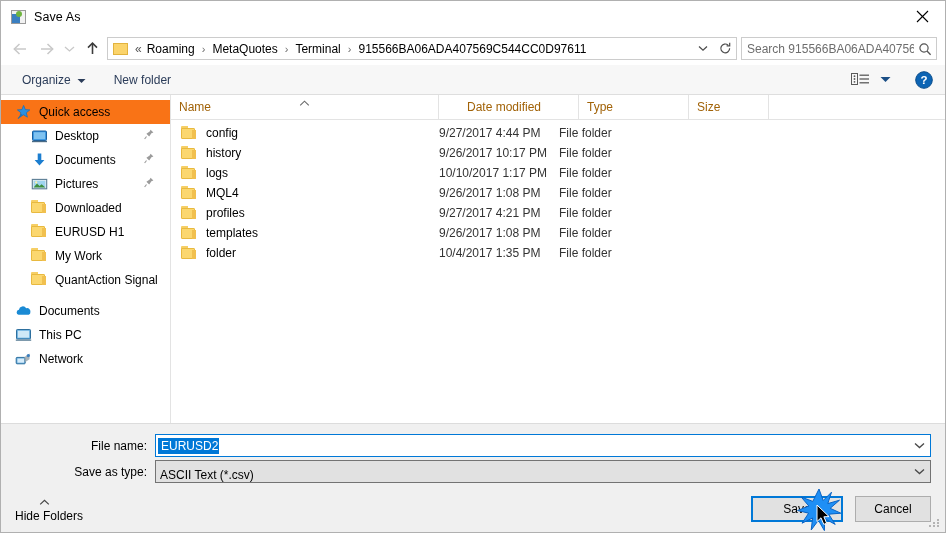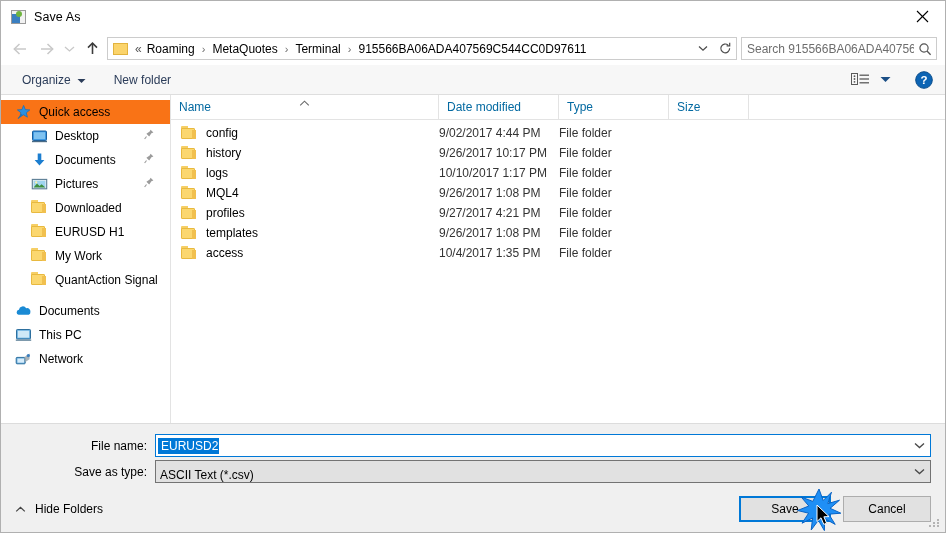--- a/index.html
+++ b/index.html
@@ -210,27 +210,27 @@
   }
   .colhead {
     height: 25px; min-height: 25px;
     border-bottom: 1px solid #e3e3e3;
     display: flex; align-items: stretch;
     position: relative;
     background: #fff;
   }
   .col {
     display: flex; align-items: center;
-    font-size: 12px; color: #0369a1;
+    font-size: 12px; color: #a16207;
     padding-left: 8px;
     border-right: 1px solid #e3e3e3;
     position: relative;
   }
   .col.name  { width: 268px; flex: none; }
-  .col.date  { width: 120px; flex: none; }
+  .col.date  { width: 120px; flex: none; margin-left: 20px; }
   .col.type  { width: 110px; flex: none; }
   .col.size  { width: 80px;  flex: none; }
   .col.rest  { flex: 1 1 auto; border-right: none; }
   .sortcaret {
     position: absolute; left: 128px; top: 1px;
   }
   .rows { flex: 1 1 auto; overflow: hidden; padding-top: 3px; }
   .row {
     height: 20px;
     display: flex; align-items: center;
@@ -295,25 +295,26 @@
     height: 46px; min-height: 46px;
     background: #f0f0f0;
     display: flex; align-items: center;
     padding: 0 14px 0 10px;
     position: relative;
   }
   .hidefolders {
     display: flex; align-items: center;
     font-size: 12px; color: #000;
     padding-left: 4px;
+    flex-direction: column;
   }
   .hidefolders .chev { margin-right: 9px; }
   .footer-spacer { flex: 1 1 auto; }
   .btn {
-    width: 88px; height: 26px;
+    width: 76px; height: 26px;
     display: flex; align-items: center; justify-content: center;
     font-size: 12px; color: #000;
     background: #e1e1e1;
     border: 1px solid #adadad;
     margin-left: 12px;
     position: relative;
   }
   .btn.primary {
     border: 2px solid #0078d7;
     background: #e1e1e1;
@@ -616,21 +617,21 @@
 
         <div class="row">
           <div class="cell-name">
             <span class="folder">
                 <span class="tab"></span>
                 <span class="bd"></span>
                 <span class="shade"></span>
               </span>
             <span>config</span>
           </div>
-          <div class="cell-date">9/02/2017 4:44 PM</div>
+          <div class="cell-date">9/27/2017 4:44 PM</div>
           <div class="cell-type">File folder</div>
           <div class="cell-size"></div>
         </div>
 
         <div class="row">
           <div class="cell-name">
             <span class="folder">
                 <span class="tab"></span>
                 <span class="bd"></span>
                 <span class="shade"></span>
@@ -698,21 +699,21 @@
           <div class="cell-size"></div>
         </div>
 
         <div class="row">
           <div class="cell-name">
             <span class="folder">
                 <span class="tab"></span>
                 <span class="bd"></span>
                 <span class="shade"></span>
               </span>
-            <span>access</span>
+            <span>folder</span>
           </div>
           <div class="cell-date">10/4/2017 1:35 PM</div>
           <div class="cell-type">File folder</div>
           <div class="cell-size"></div>
         </div>
 
       </div>
     </div>
   </div>
 

